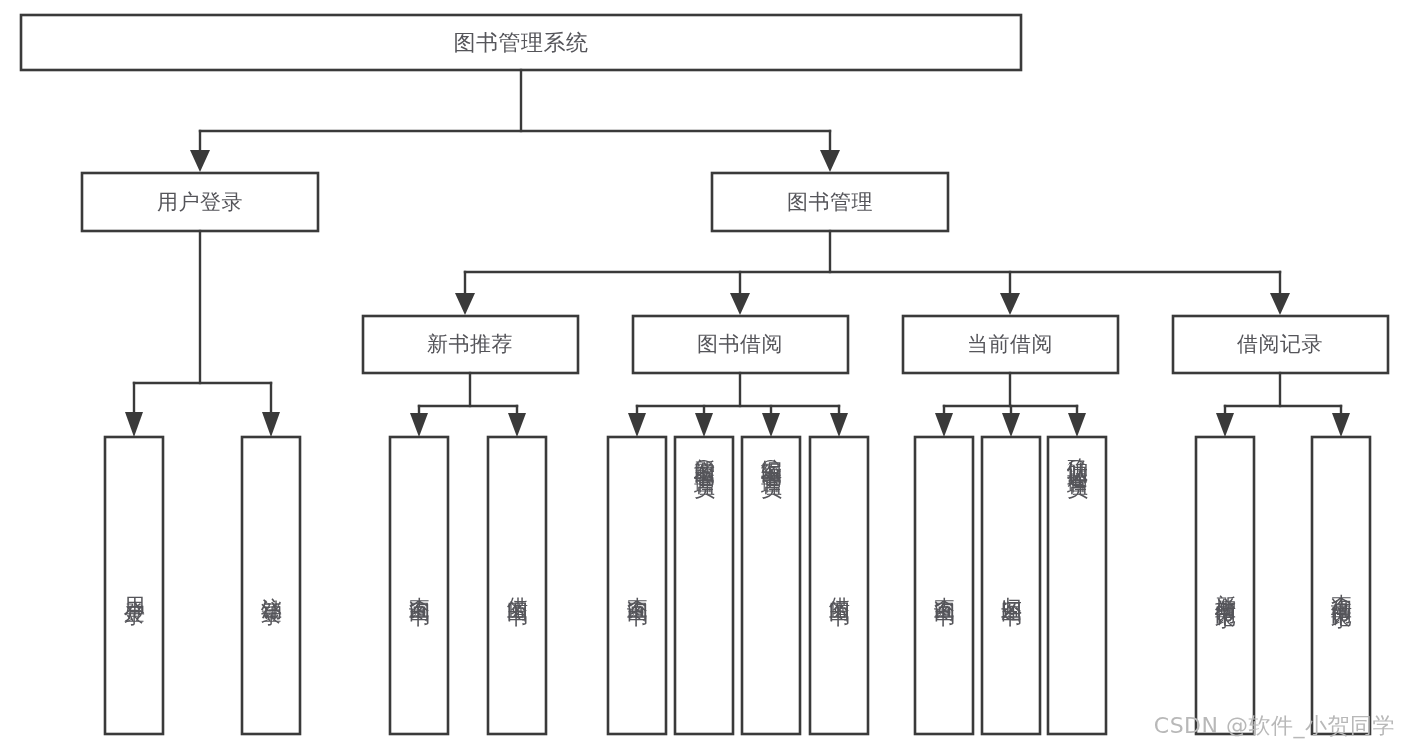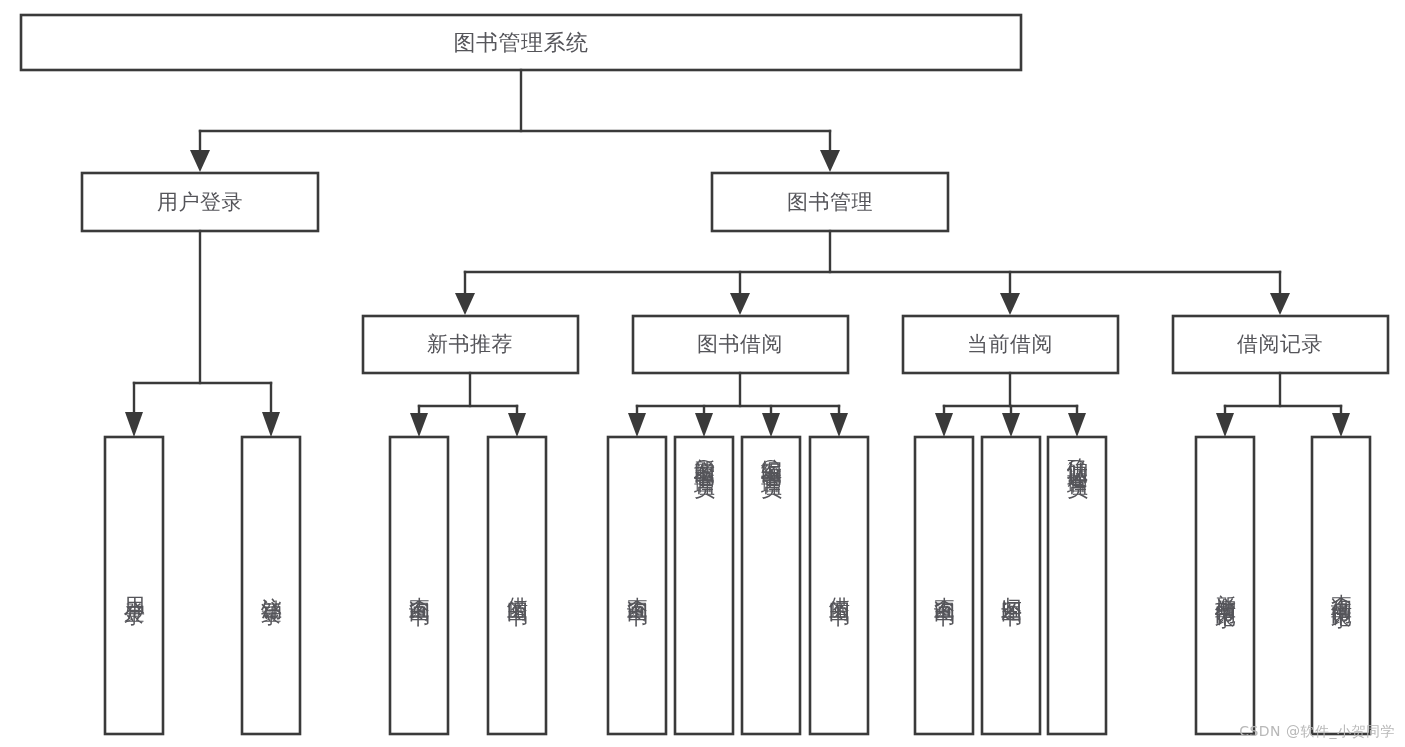--- a/index.html
+++ b/index.html
@@ -70,21 +70,21 @@
     color: #55555a;
     letter-spacing: 3px;
     white-space: nowrap;
     text-align: center;
   }
   .watermark {
     position: absolute;
     right: 10px;
     bottom: 6px;
     font-family: "DejaVu Sans", "Liberation Sans", sans-serif;
-    font-size: 14px;
+    font-size: 22px;
     color: #b8b8b8;
     white-space: nowrap;
     letter-spacing: 0.5px;
   }
 </style>
 </head>
 <body>
 
 <div id="diagram-root">
 

